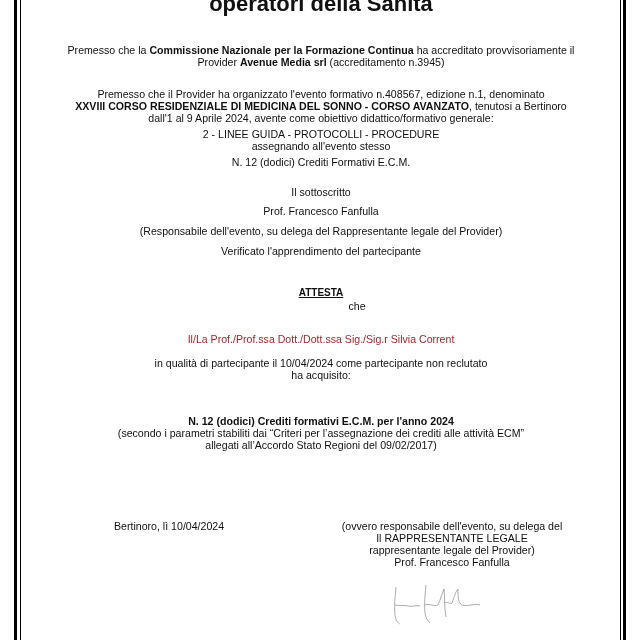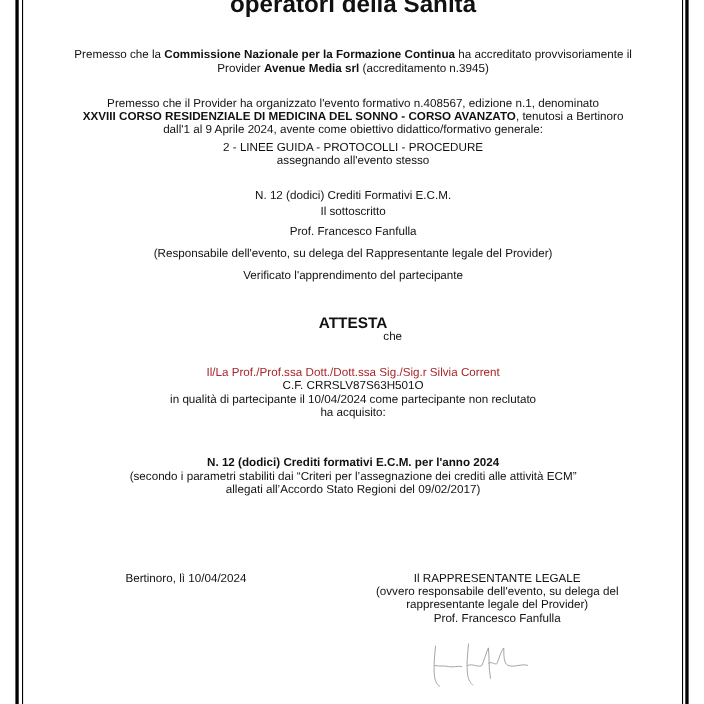--- a/index.html
+++ b/index.html
@@ -49,22 +49,23 @@
       top: -9px;
       text-align: center;
       font-weight: bold;
       font-size: 22px;
       line-height: 26px;
       white-space: nowrap;
     }
     b { font-weight: bold; }
     .attesta {
       font-weight: bold;
-      font-size: 14px;
+      font-size: 10px;
       line-height: 16px;
+      text-decoration: underline;
     }
     .red { color: #a8262a; }
     .left-block {
       position: absolute;
       left: 58px;
       top: 520px;
       font-size: 10.6px;
       line-height: 12px;
       white-space: nowrap;
       margin-left: 34px;
@@ -108,47 +109,46 @@
 
   <div class="line" style="top:88px;">Premesso che il Provider ha organizzato l'evento formativo n.408567, edizione n.1, denominato</div>
   <div class="line" style="top:100px;">
     <b>XXVIII CORSO RESIDENZIALE DI MEDICINA DEL SONNO - CORSO AVANZATO</b><span>, tenutosi a Bertinoro</span>
   </div>
   <div class="line" style="top:112px;">dall'1 al 9 Aprile 2024, avente come obiettivo didattico/formativo generale:</div>
 
   <div class="line" style="top:128px;">2 - LINEE GUIDA - PROTOCOLLI - PROCEDURE</div>
   <div class="line" style="top:140px;">assegnando all'evento stesso</div>
 
-  <div class="line" style="top:172px;">N. 12 (dodici) Crediti Formativi E.C.M.</div>
+  <div class="line" style="top:156px;">N. 12 (dodici) Crediti Formativi E.C.M.</div>
 
   <div class="line" style="top:186px;">Il sottoscritto</div>
   <div class="line" style="top:205px;">Prof. Francesco Fanfulla</div>
   <div class="line" style="top:225px;text-align:center;">(Responsabile dell'evento, su delega del Rappresentante legale del Provider)</div>
   <div class="line" style="top:245px;">Verificato l'apprendimento del partecipante</div>
 
   <div class="line attesta" style="top:285px;">ATTESTA</div>
   <div class="line" style="top:300px;padding-left:36px;">che</div>
 
   <div class="line red" style="top:333px;">Il/La Prof./Prof.ssa Dott./Dott.ssa Sig./Sig.r Silvia Corrent</div>
-  <div class="line" style="top:345px;">C.F. CRRSLV87S63H501O</div>
   <div class="line" style="top:357px;">in qualità di partecipante il 10/04/2024 come partecipante non reclutato</div>
   <div class="line" style="top:369px;">ha acquisito:</div>
 
   <div class="line" style="top:415px;">
     <b>N. 12 (dodici) Crediti formativi E.C.M. per l'anno 2024</b>
   </div>
   <div class="line" style="top:427px;">(secondo i parametri stabiliti dai “Criteri per l’assegnazione dei crediti alle attività ECM”</div>
   <div class="line" style="top:439px;">allegati all’Accordo Stato Regioni del 09/02/2017)</div>
 
 
   <div class="left-block">Bertinoro, lì 10/04/2024</div>
 
   <div class="right-block">
+    <div>(ovvero responsabile dell'evento, su delega del</div>
     <div>Il RAPPRESENTANTE LEGALE</div>
-    <div>(ovvero responsabile dell'evento, su delega del</div>
     <div>rappresentante legale del Provider)</div>
     <div>Prof. Francesco Fanfulla</div>
   </div>
 
   <svg class="signature" viewBox="0 0 100 46" fill="none" stroke="#8a8a8a" stroke-width="0.7">
     <path d="M8 4 C7 14, 6 24, 7 32 C8 38, 10 40, 12 41"></path>
     <path d="M7 22 C12 23, 16 22, 20 23 C24 24, 28 22, 32 23"></path>
     <path d="M38 2 C37 12, 36 22, 37 30 C38 36, 40 38, 42 40"></path>
     <path d="M37 22 C42 20, 46 24, 50 22 C52 18, 54 10, 56 6 C57 14, 56 24, 58 34"></path>
     <path d="M56 20 C60 18, 62 22, 64 20 C66 14, 68 8, 70 6 C70 14, 70 20, 74 22 C80 24, 86 20, 92 22"></path>

